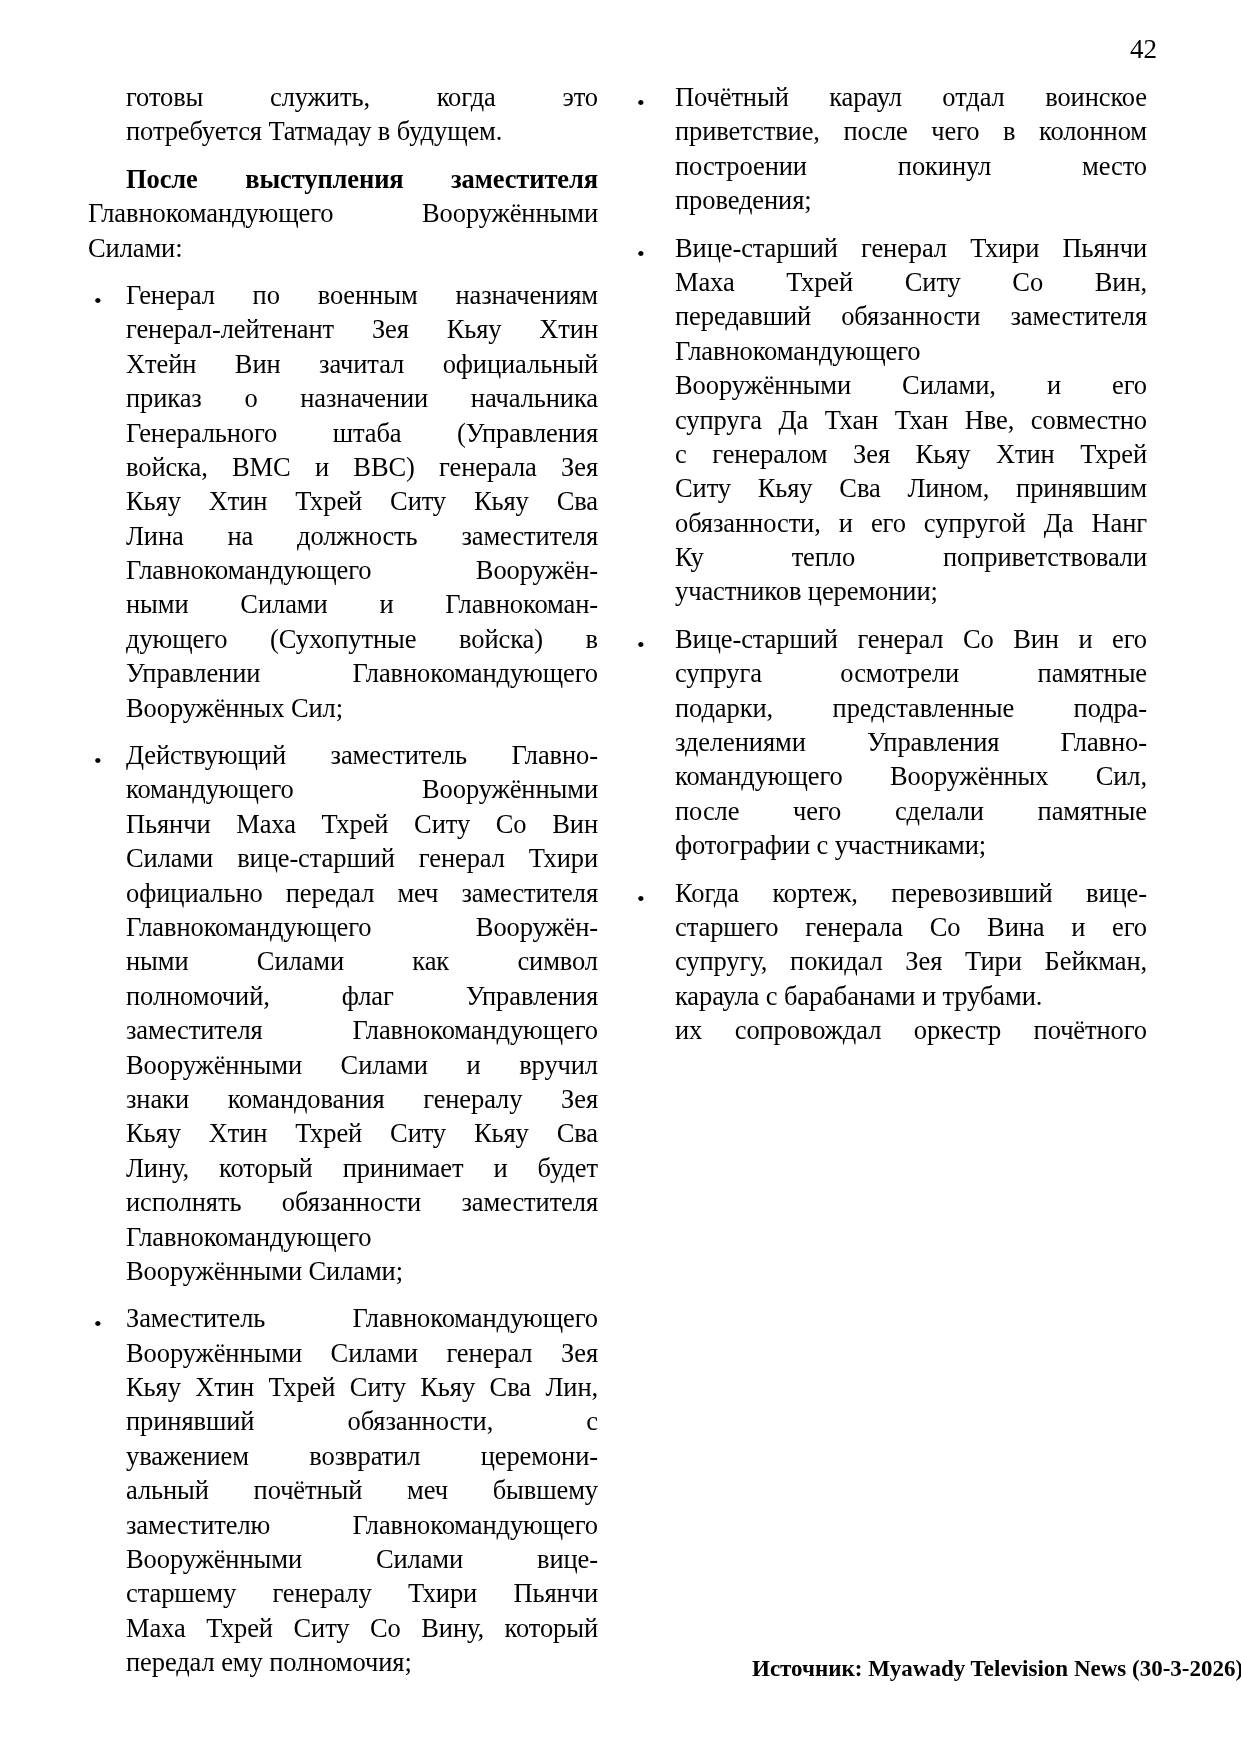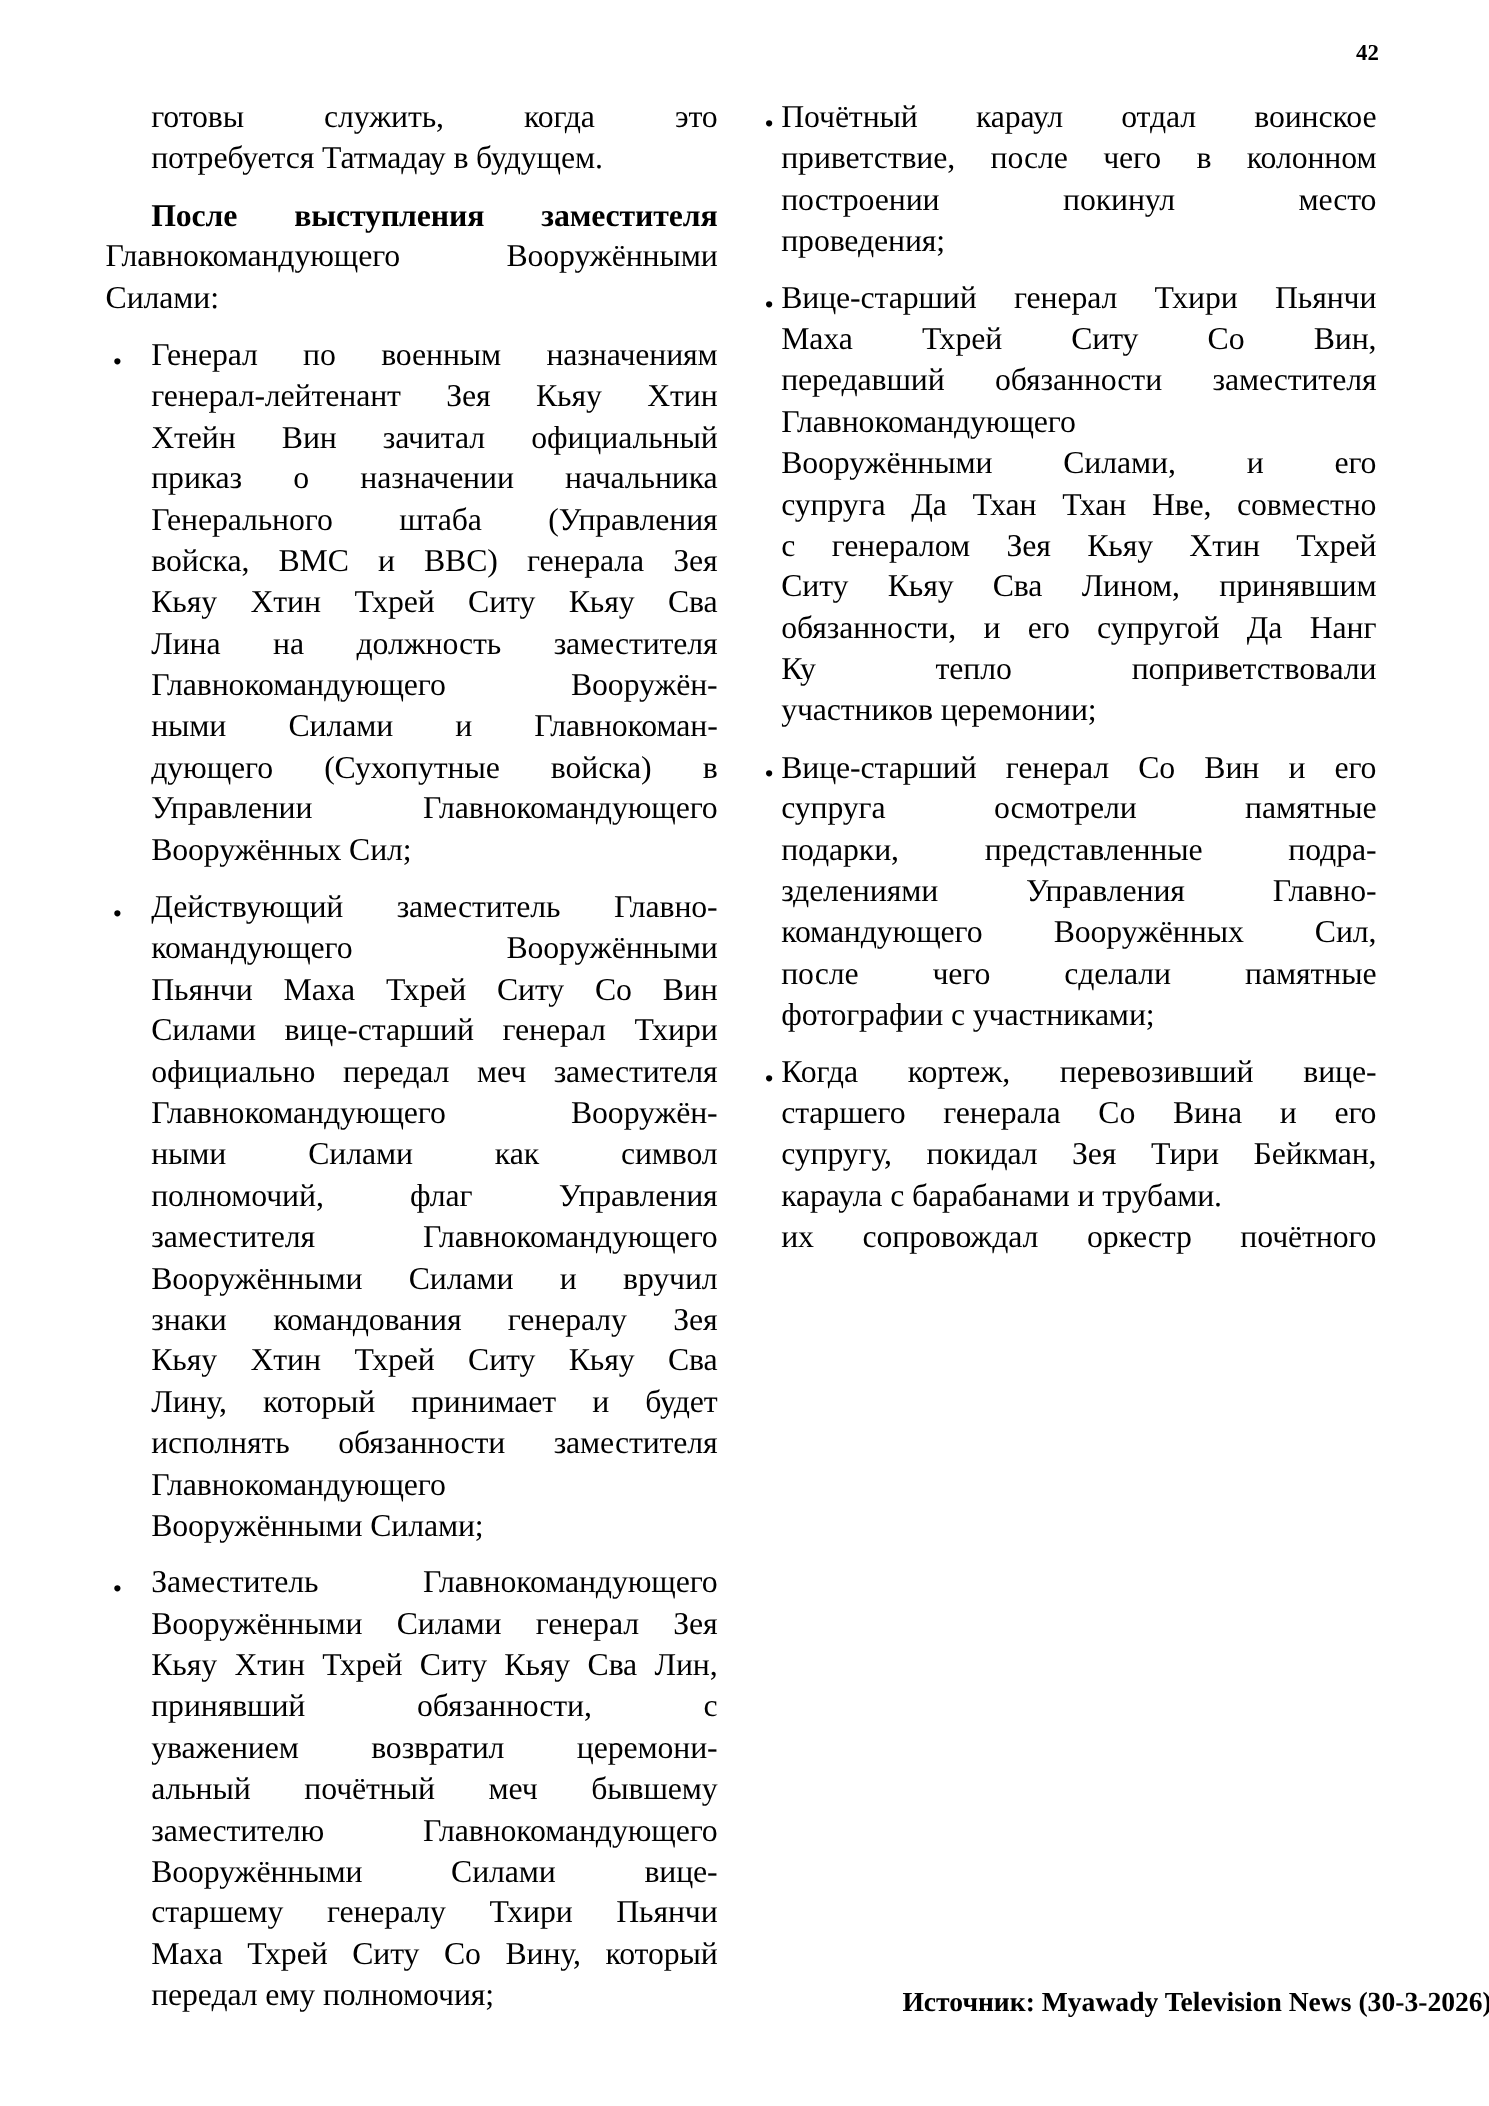--- a/index.html
+++ b/index.html
@@ -12,22 +12,22 @@
       height: 1755px;
       position: relative;
       overflow: hidden;
       font-family: "Liberation Serif", "DejaVu Serif", serif;
       color: #000000;
     }
     .page-number {
       position: absolute;
       top: 34px;
       left: 1130px;
-      font-size: 19px;
-      font-weight: bold;
+      font-size: 27px;
+      font-weight: normal;
     }
     .col {
       position: absolute;
       top: 80px;
     }
     .col-left { left: 88px; width: 510px; }
     .col-right { left: 632px; width: 515px; }
 
     .block {
       position: relative;
@@ -40,21 +40,21 @@
       height: 34.4px;
       white-space: nowrap;
       text-align: justify;
       text-align-last: justify;
       letter-spacing: -0.1px;
     }
     .line.last {
       text-align-last: left;
     }
     .text-col-left { margin-left: 38px; }
-    .text-col-right { margin-left: 19px; }
+    .text-col-right { margin-left: 43px; }
     .bullet {
       position: absolute;
       left: 6px;
       top: 6px;
       font-size: 22px;
       line-height: 34px;
     }
     .col-right .bullet { left: 5px; }
     .para-first-indent {
       padding-left: 38px;

